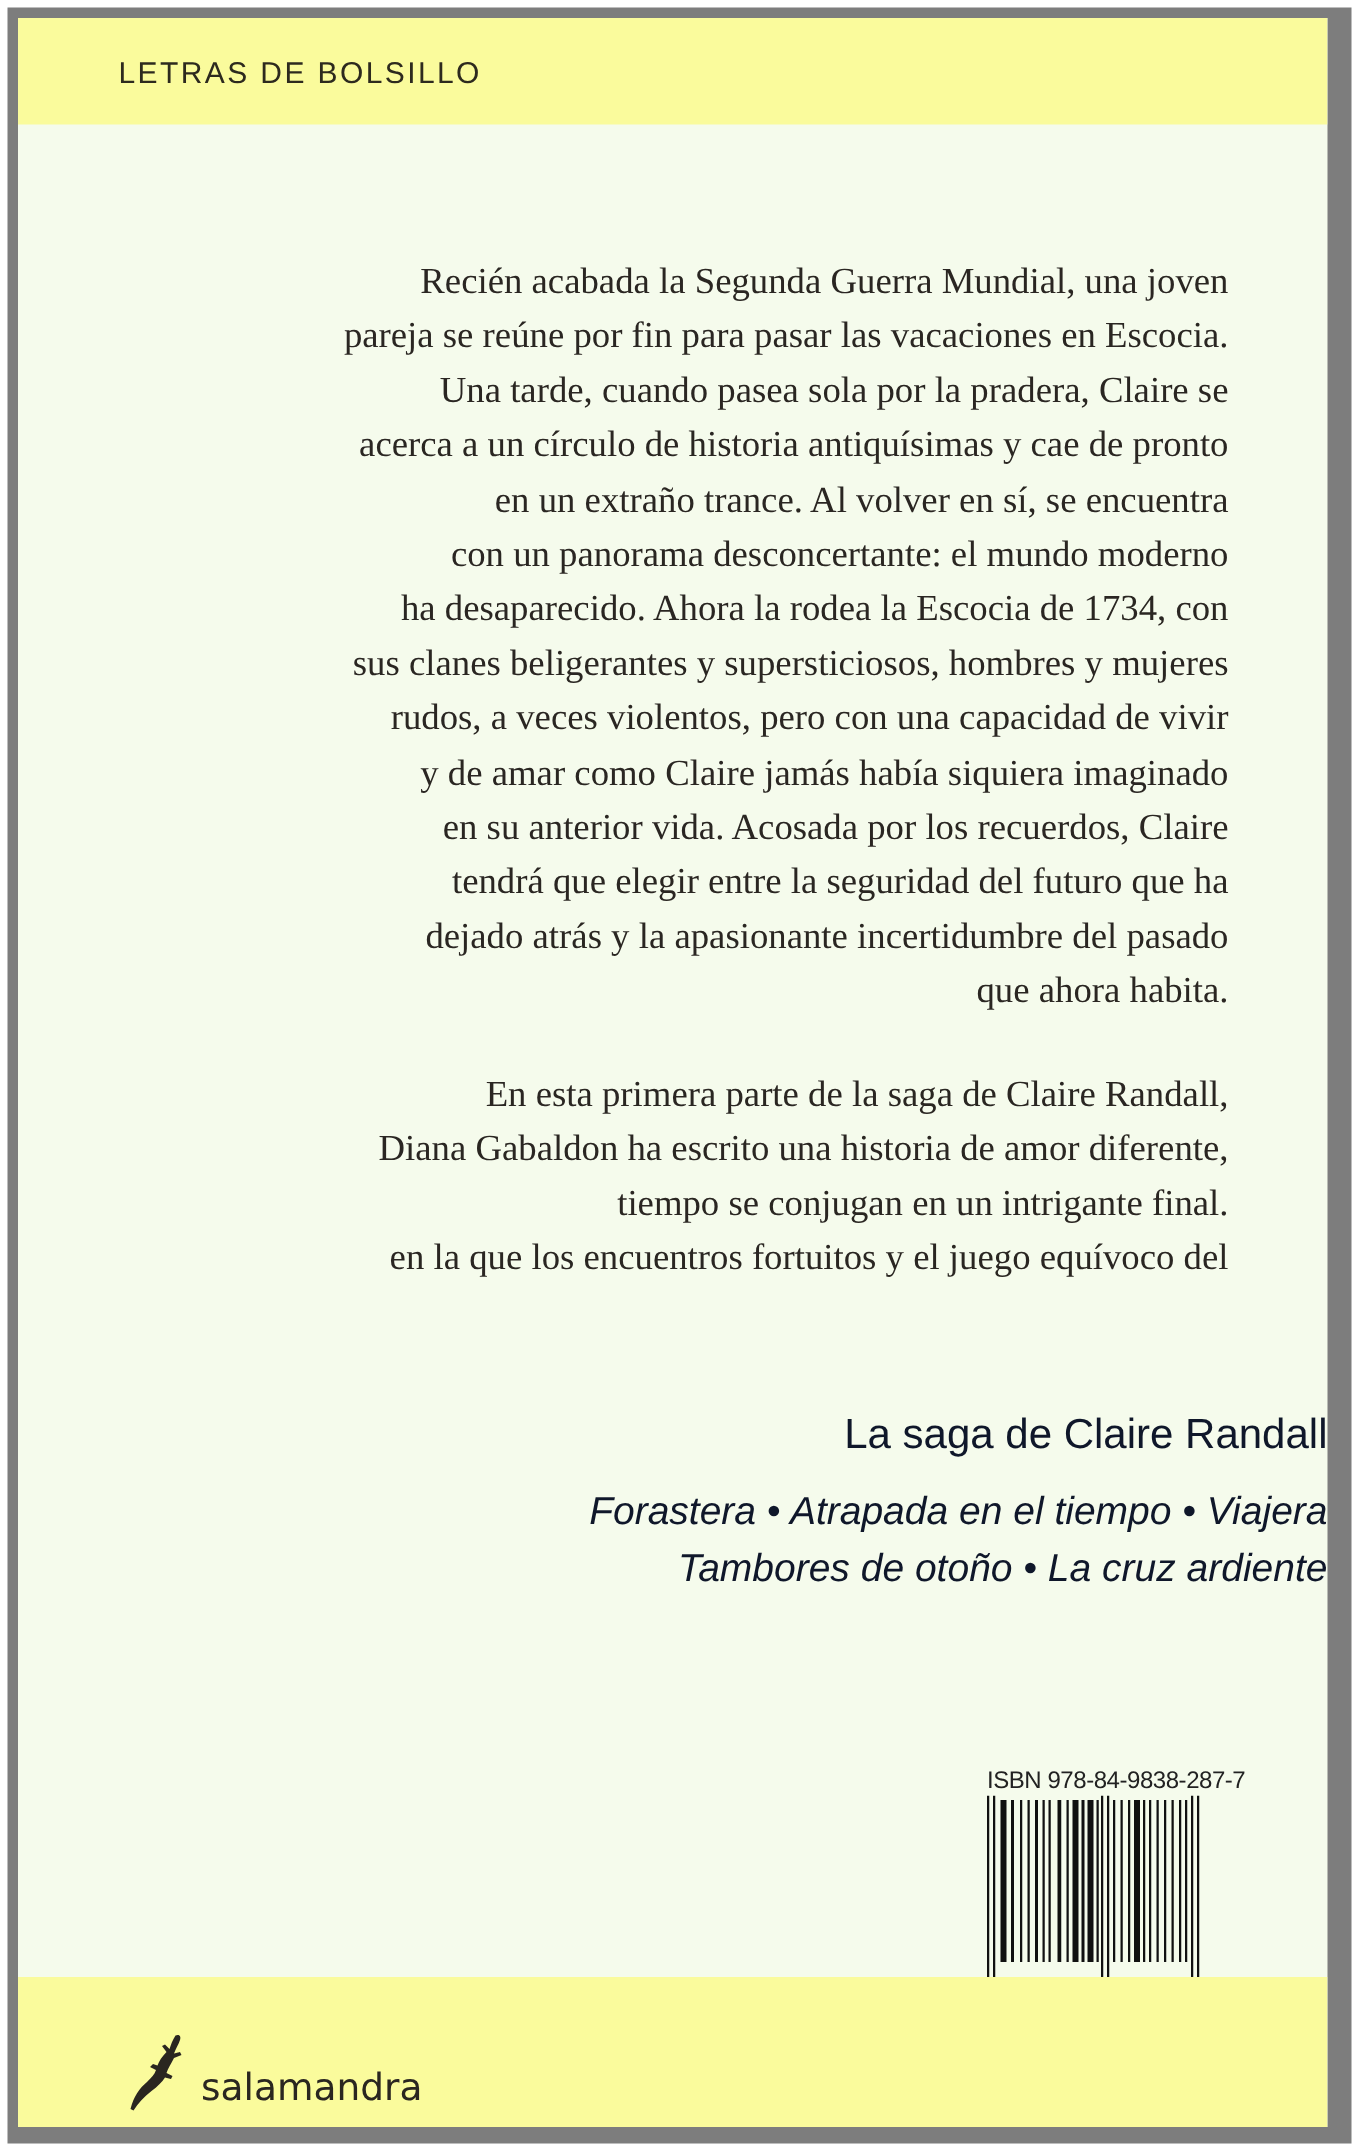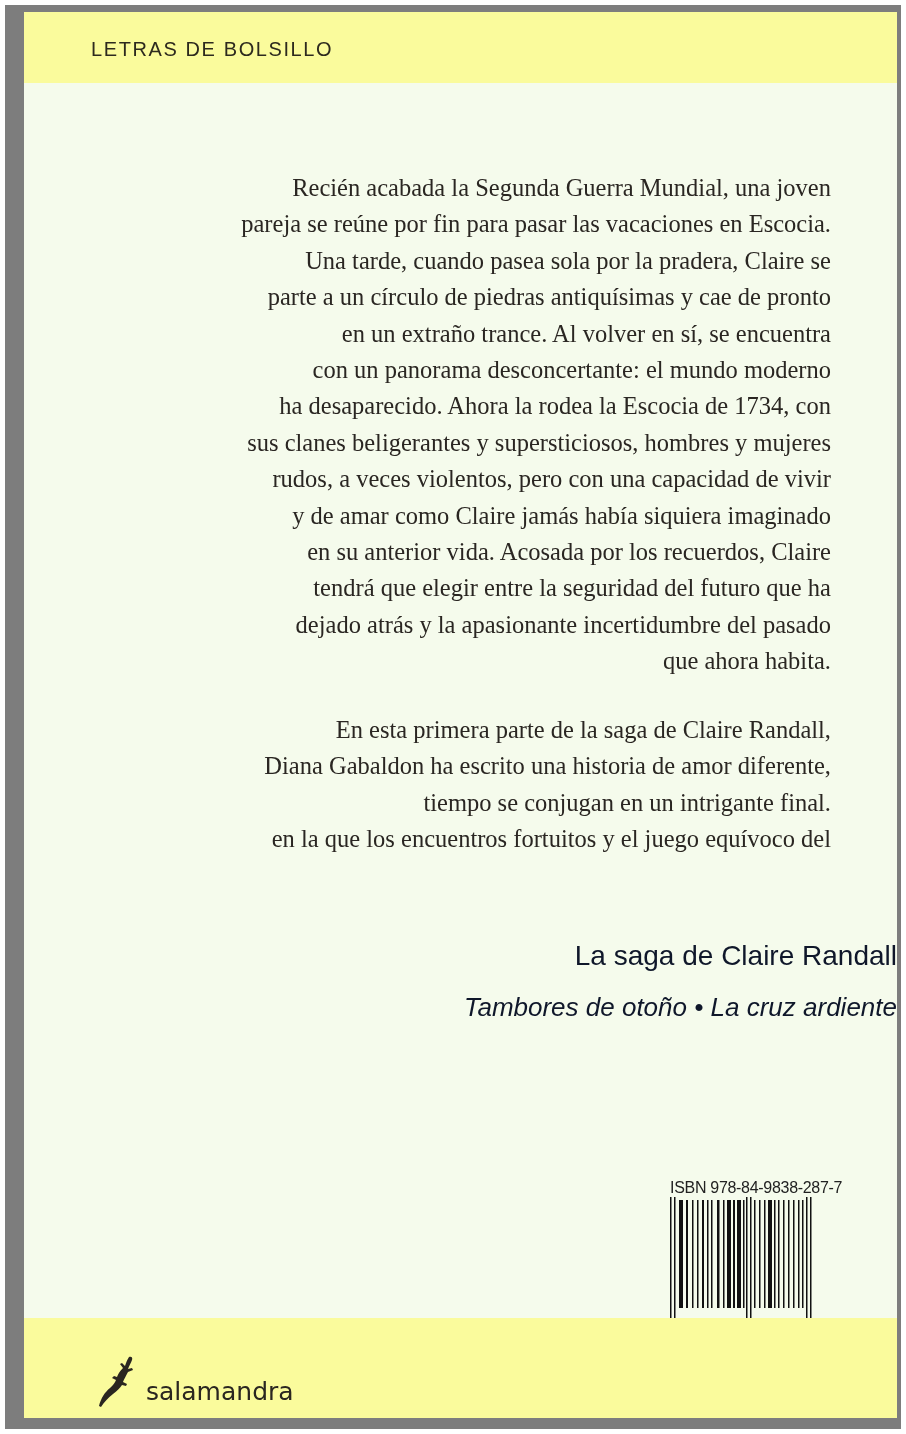--- a/index.html
+++ b/index.html
@@ -1,18 +1,18 @@
 <!DOCTYPE html>
 <html><head>
 <meta charset="utf-8">
 <style>
   html, body { margin:0; padding:0; }
   body { width:906px; height:1434px; background:#ffffff; position:relative; overflow:hidden; }
   .frame { position:absolute; left:5px; top:5px; width:896px; height:1424px; background:#7d7d7d; }
-  .cover { position:absolute; left:24px; top:12px; width:873px; height:1406px; background:#f5fbec; overflow:hidden; }
+  .cover { position:absolute; left:12px; top:12px; width:873px; height:1406px; background:#f5fbec; overflow:hidden; }
   .header-band { position:absolute; left:0; top:0; width:100%; height:71px; background:#fafb9c; }
   .series-label { position:absolute; left:67px; top:26px; font-family:"Liberation Sans", sans-serif; font-size:20px; letter-spacing:1.6px; color:#2d2a1e; }
   .blurb { position:absolute; left:107px; top:158px; width:700px; font-family:"Liberation Serif", serif; font-size:24.5px; line-height:36.4px; color:#2a2622;text-align:right; }
   .blurb .line { white-space:nowrap; display:block; }
   .blurb p { margin:0 0 32px 0; }
   .saga { position:absolute; left:0; width:100%; text-align:right; font-family:Liberation Sans, sans-serif; color:#0f172a; }
   .saga-title { top:928px; font-size:28px; }
   .saga-books { top:976px; font-size:26px; font-style:italic; line-height:38px; }
   .saga-books .row { display:block; }
   .barcode { position:absolute; left:637px; top:1167px; width:156px; }
@@ -32,21 +32,21 @@
 
   <div class="header-band">
     <div class="series-label">LETRAS DE BOLSILLO</div>
   </div>
 
   <div class="blurb">
     <p>
       <span class="line">Recién acabada la Segunda Guerra Mundial, una joven</span>
       <span class="line">pareja se reúne por fin para pasar las vacaciones en Escocia.</span>
       <span class="line">Una tarde, cuando pasea sola por la pradera, Claire se</span>
-      <span class="line">parte a un círculo de piedras antiquísimas y cae de pronto</span>
+      <span class="line">acerca a un círculo de historia antiquísimas y cae de pronto</span>
       <span class="line">en un extraño trance. Al volver en sí, se encuentra</span>
       <span class="line">con un panorama desconcertante: el mundo moderno</span>
       <span class="line">ha desaparecido. Ahora la rodea la Escocia de 1734, con</span>
       <span class="line">sus clanes beligerantes y supersticiosos, hombres y mujeres</span>
       <span class="line">rudos, a veces violentos, pero con una capacidad de vivir</span>
       <span class="line">y de amar como Claire jamás había siquiera imaginado</span>
       <span class="line">en su anterior vida. Acosada por los recuerdos, Claire</span>
       <span class="line">tendrá que elegir entre la seguridad del futuro que ha</span>
       <span class="line">dejado atrás y la apasionante incertidumbre del pasado</span>
       <span class="line">que ahora habita.</span>
@@ -54,20 +54,21 @@
     <p>
       <span class="line">En esta primera parte de la saga de Claire Randall,</span>
       <span class="line">Diana Gabaldon ha escrito una historia de amor diferente,</span>
       <span class="line">tiempo se conjugan en un intrigante final.</span>
       <span class="line">en la que los encuentros fortuitos y el juego equívoco del</span>
     </p>
   </div>
 
   <div class="saga saga-title">La saga de Claire Randall</div>
   <div class="saga saga-books">
+    <span class="row">Forastera • Atrapada en el tiempo • Viajera</span>
     <span class="row">Tambores de otoño • La cruz ardiente</span>
   </div>
 
   <div class="barcode">
     <div class="isbn-text">ISBN 978-84-9838-287-7</div>
     <svg class="bars" width="156" height="122" viewBox="0 0 156 122">
       <g fill="#111">
         <rect x="9" y="0" width="1.5" height="122"></rect>
         <rect x="13" y="0" width="1.5" height="122"></rect>
         <rect x="18" y="3" width="4" height="108"></rect>

